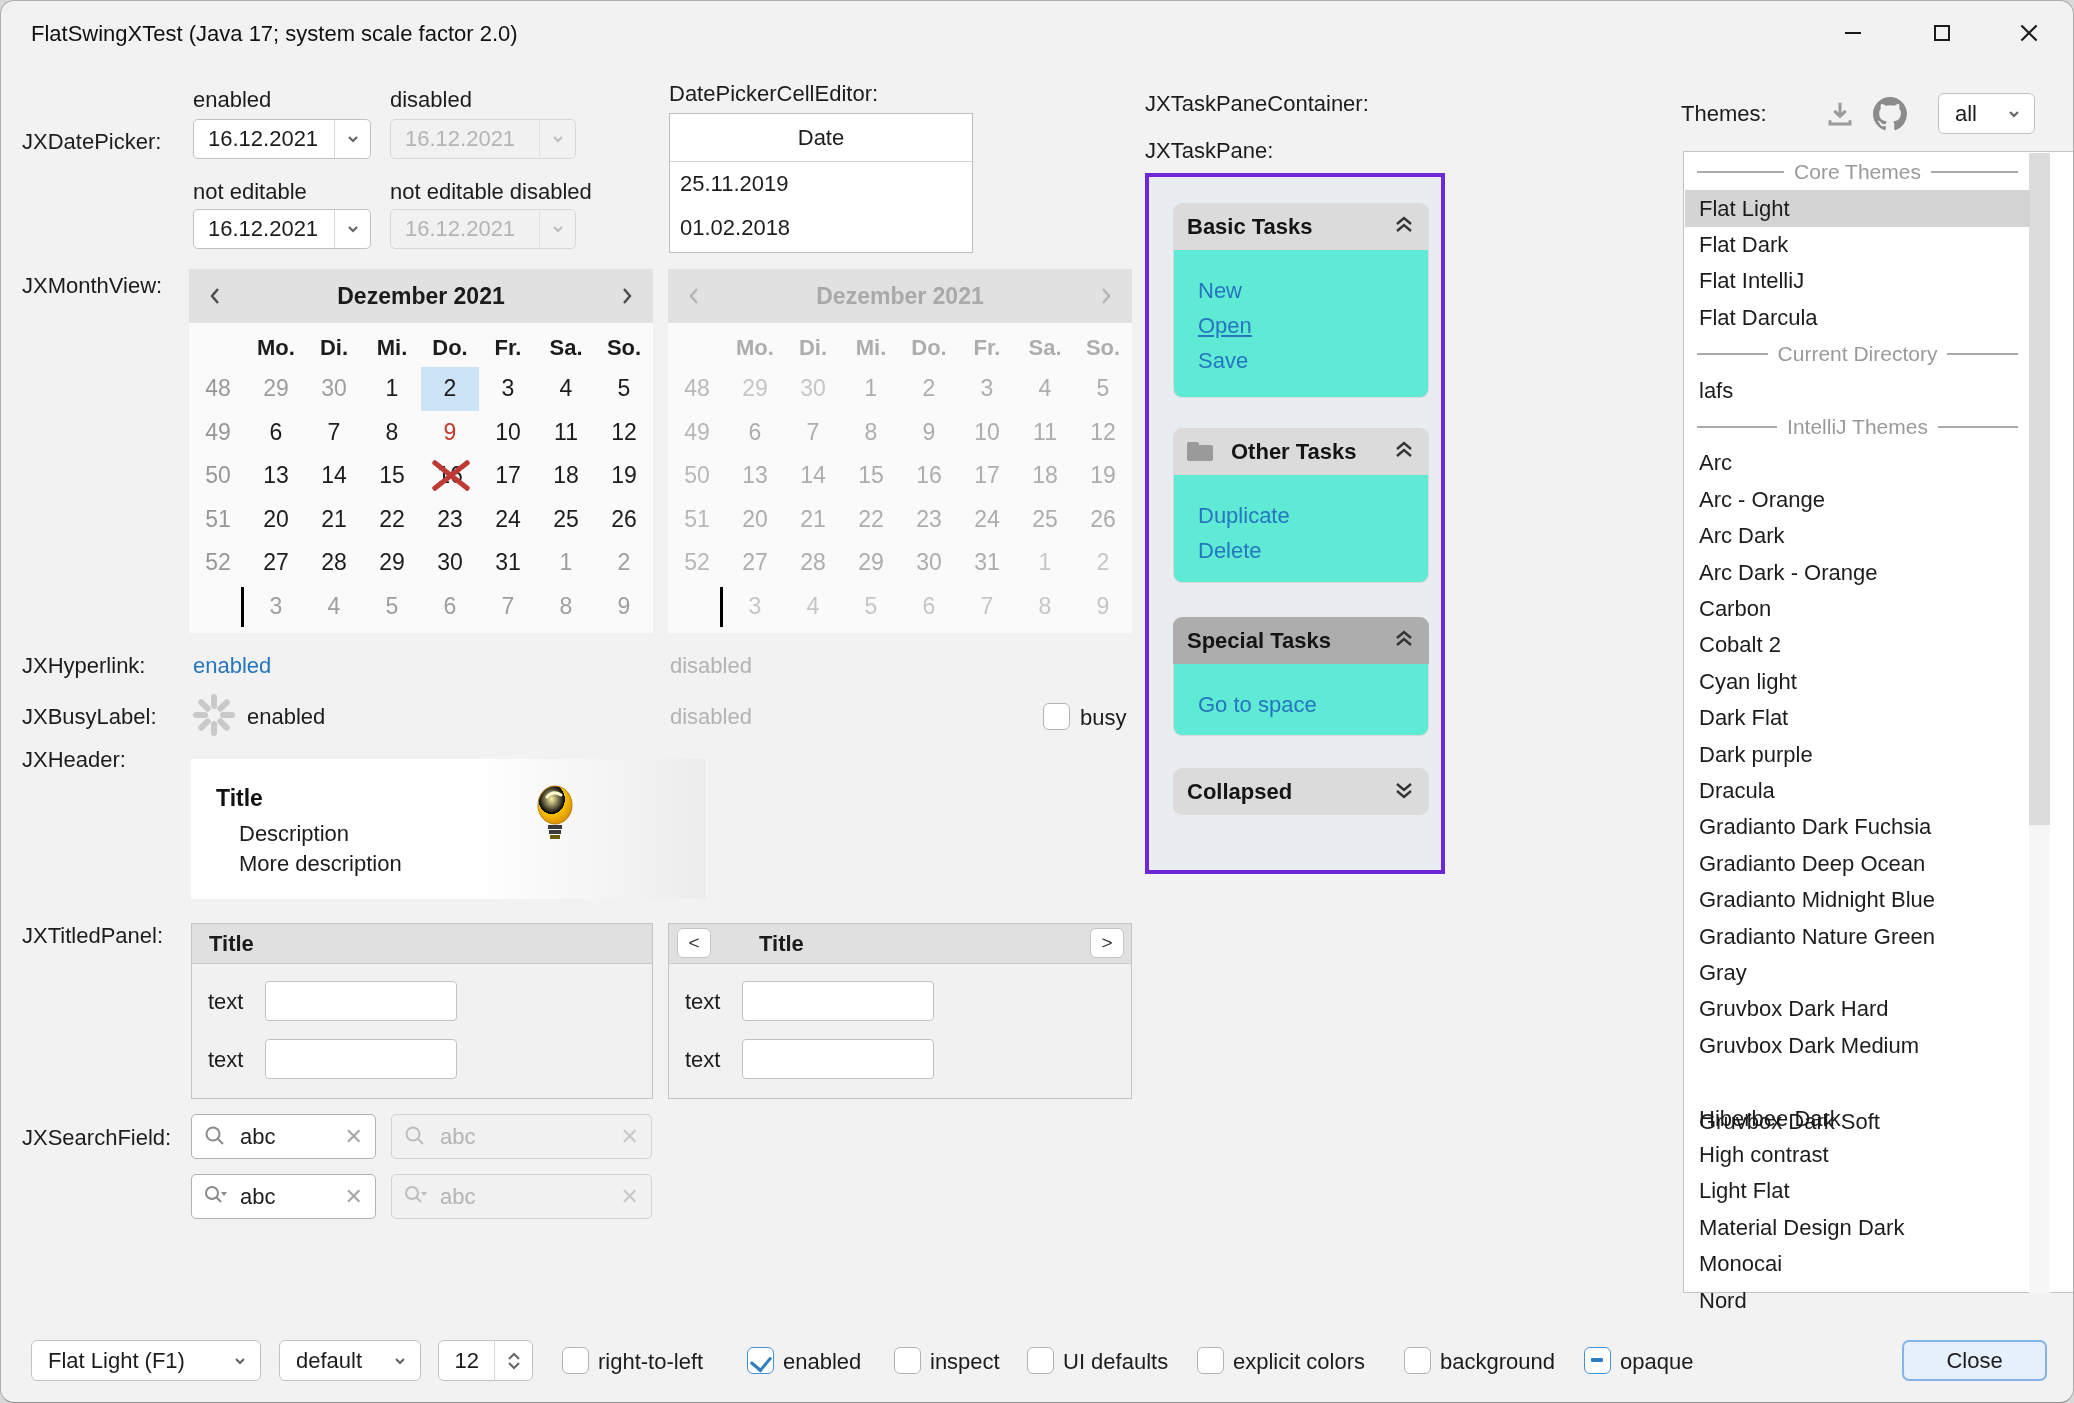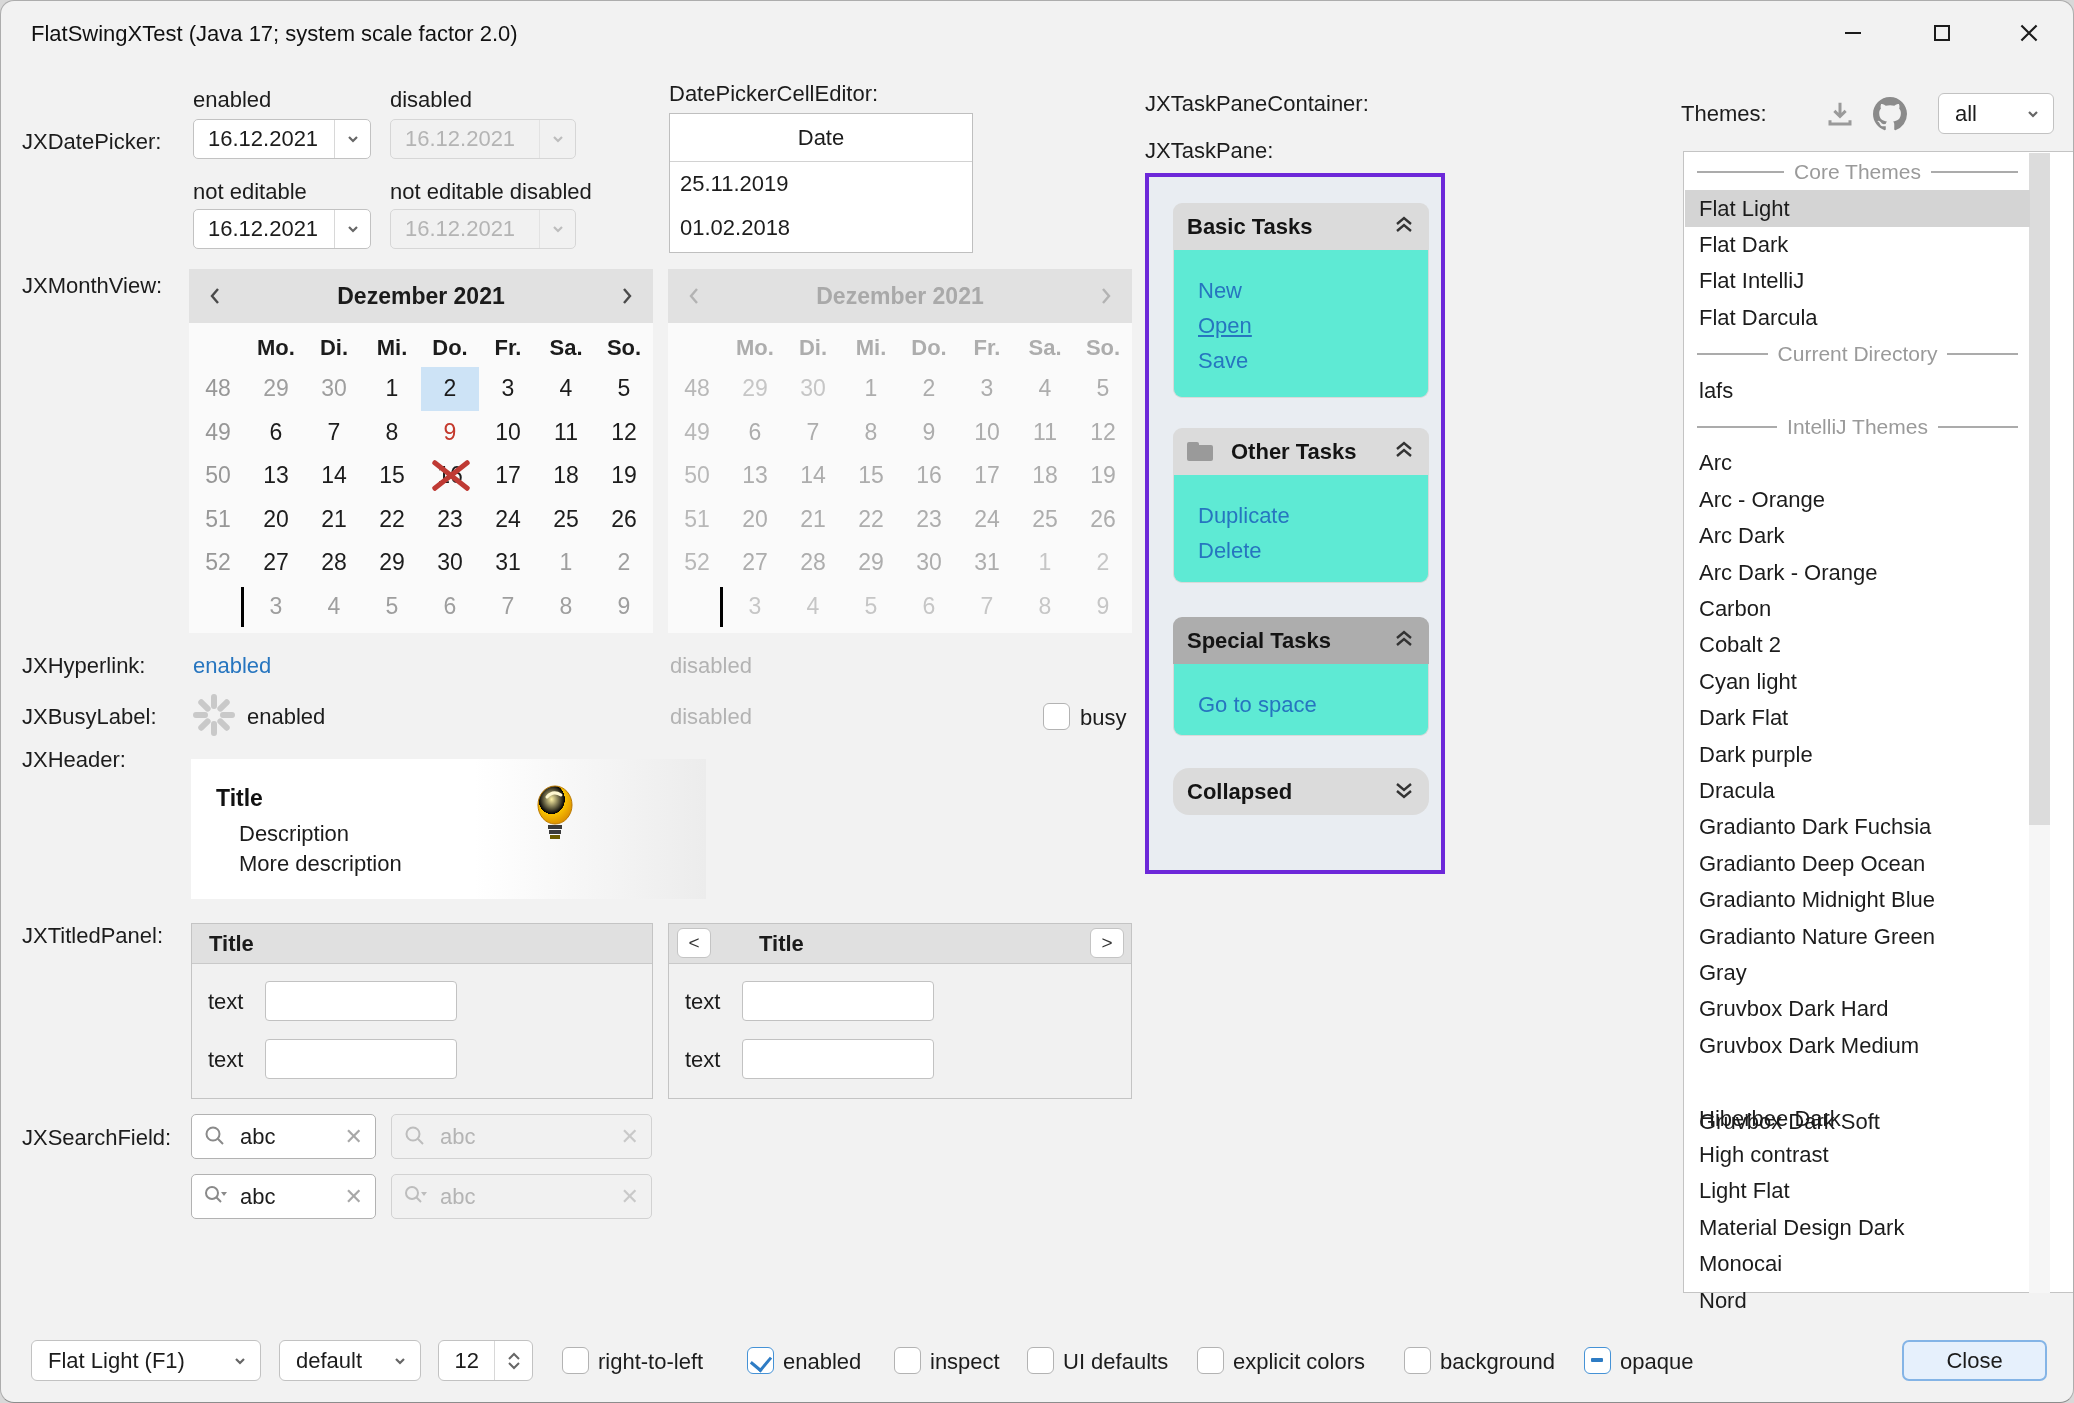--- a/index.html
+++ b/index.html
@@ -80,21 +80,21 @@
   .sfield.disabled{background:#f1f1f1;border-color:#d2d2d2;}
   .sfield.disabled .stext{color:#b4b4b4;}
   .sicon{width:24px;height:24px;fill:none;stroke:#8a8a8a;stroke-width:2;}
   .sfield.disabled .sicon{stroke:#bdbdbd;}
   .sclear{font-size:22px;color:#a8a8a8;}
   .sfield.disabled .sclear{color:#c9c9c9;}
   
   .tpc{position:absolute;background:#e9edf2;border:4px solid #6d28d9;}
   .pane{position:absolute;left:24px;width:256px;}
   .pane .phead{height:47px;background:#dbdbdb;border-radius:9px 9px 0 0;display:flex;align-items:center;padding:0 14px;}
-  .pane .phead.rounded{border-radius:16px;}
+  .pane .phead.rounded{border-radius:9px;}
   .pane .phead.special{background:#adadad;}
   .pane .ptitle{font-weight:bold;font-size:22px;color:#141414;flex:1;}
   .pane .pbody{background:#5eead4;border:1px solid #d9d9d9;border-top:none;border-radius:0 0 9px 9px;position:relative;}
   .pane .plink{position:absolute;left:24px;font-size:22px;color:#2675bf;white-space:nowrap;}
   .dchev{width:22px;height:20px;fill:none;stroke:#333;stroke-width:2.4;}
   .foldericon{width:28px;height:20px;margin-right:16px;position:relative;}
   .foldericon::before{content:"";position:absolute;left:0;top:0;width:12px;height:5px;background:#9a9a9a;border-radius:2px 2px 0 0;}
   .foldericon::after{content:"";position:absolute;left:0;top:3px;width:26px;height:16px;background:#9a9a9a;border-radius:2px;}
   
   .tlist{position:absolute;background:#fff;border:1px solid #c4c4c4;}
@@ -521,21 +521,21 @@
   <div class="abs" style="left:1824px;top:98px;">
     <svg class="dlicon" viewBox="0 0 24 24">
         <path d="M12 3 v10 M7.5 9.5 L12 14 l4.5 -4.5 M4 17 v3 h16 v-3"></path>
       </svg>
   </div>
   <div class="abs" style="left:1872px;top:96px;">
     <svg width="34" height="34" viewBox="0 0 16 16">
         <path fill="#8b8b8b" d="M8 0C3.58 0 0 3.58 0 8c0 3.54 2.29 6.53 5.47 7.59.4.07.55-.17.55-.38 0-.19-.01-.82-.01-1.49-2.01.37-2.53-.49-2.69-.94-.09-.23-.48-.94-.82-1.13-.28-.15-.68-.52-.01-.53.63-.01 1.08.58 1.23.82.72 1.21 1.87.87 2.33.66.07-.52.28-.87.51-1.07-1.78-.2-3.64-.89-3.64-3.95 0-.87.31-1.59.82-2.15-.08-.2-.36-1.02.08-2.12 0 0 .67-.21 2.2.82.64-.18 1.32-.27 2-.27s1.36.09 2 .27c1.53-1.04 2.2-.82 2.2-.82.44 1.1.16 1.92.08 2.12.51.56.82 1.27.82 2.15 0 3.07-1.87 3.75-3.65 3.95.29.25.54.73.54 1.48 0 1.07-.01 1.93-.01 2.2 0 .21.15.46.55.38A8.01 8.01 0 0 0 16 8c0-4.42-3.58-8-8-8z"></path>
       </svg>
   </div>
-  <div class="combo" style="left:1937px;top:92px;width:116px;">
+  <div class="combo" style="left:1937px;top:92px;width:97px;">
     <span class="cval">all</span>
     <span class="carr">
         <svg class="chev" viewBox="0 0 14 14">
           <polyline points="3,5 7,9 11,5"></polyline>
         </svg>
       </span>
   </div>
   <div class="tlist" style="left:1682px;top:150px;width:416px;height:1142px;" id="themes-list">
     <div class="sbar-track" style="left:345px;top:1px;width:21px;height:1140px;"></div>
     <div class="sbar-thumb" style="left:345px;top:1px;width:21px;height:672px;"></div>

